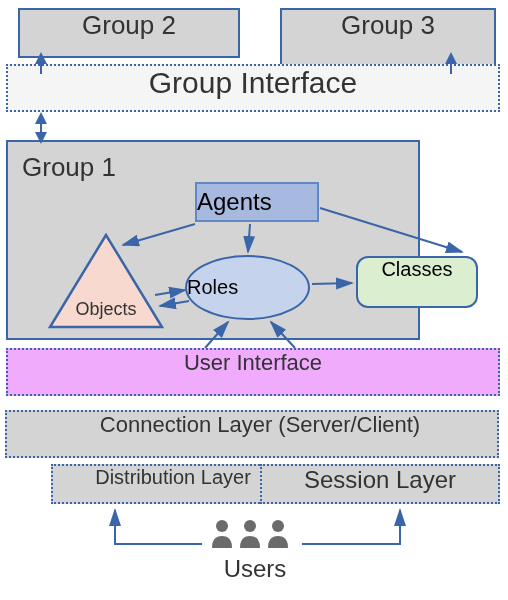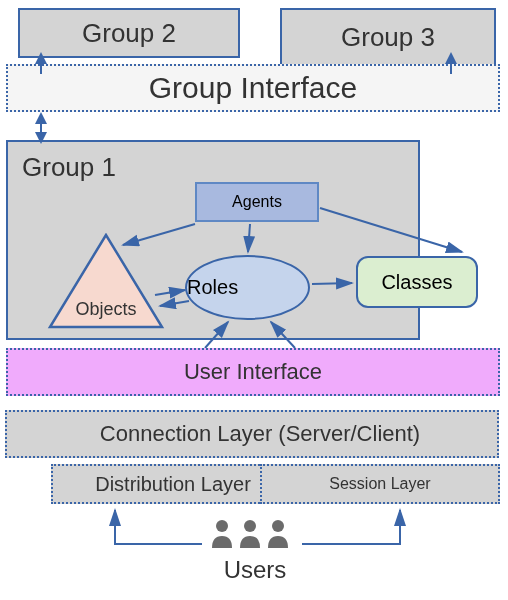--- a/index.html
+++ b/index.html
@@ -6,21 +6,20 @@
   body {
     width: 508px;
     height: 600px;
     font-family: Arial, sans-serif;
     background: #fff;
     position: relative;
   }
   .box {
     position: absolute;
     display: flex;
-    align-items: center;
     justify-content: center;
     font-size: 20px;
     color: #333;
   }
   .solid-border { border: 2.5px solid #3a65a8; }
   .dotted-border { border: 2.5px dotted #3a65a8; }
   .gray-fill { background: #d4d4d4; }
   .white-fill { background: #f0abfc; }
   .light-fill { background: #f5f5f5; }
 
@@ -44,37 +43,37 @@
     top: 0; left: 0;
     pointer-events: none;
   }
 
   .agents-box {
     position: absolute;
     background: #a8b9df;
     border: 2.5px solid #5f88c4;
     display: flex;
     align-items: center;
-    justify-content: center;
-    font-size: 16px;
+    justify-content: flex-start;
+    font-size: 24px;
   }
   .roles-ellipse {
     position: absolute;
     border: 2.5px solid #3a65a8;
     border-radius: 50%;
     background: #c5d4ec;
     display: flex; align-items: center; justify-content: flex-start;
     font-size: 20px;
   }
   .classes-box {
     position: absolute;
     border: 2.5px solid #3a65a8;
     background: #dbeed0;
     border-radius: 12px;
-    display: flex; align-items: center; justify-content: center;
+    display: flex; justify-content: center;
     font-size: 20px;
   }
   .triangle-svg { position: absolute; }
   .users-icon {
     position: absolute;
     display: flex;
     gap: 4px;
   }
   .user-svg { width: 24px; height: 30px; }
 </style>
@@ -149,21 +148,21 @@
   <span>User Interface</span>
 </div>
 
 <div class="box dotted-border gray-fill" style="left:5px; top:410px; width:494px; height:48px; font-size:22px;padding-left:16px;">
   <span>Connection Layer (Server/Client)</span>
 </div>
 
 <div class="box dotted-border gray-fill" style="left:6px; top:464px; width:244px; height:40px; font-size:20px;margin-left:45px;">
   <span>Distribution Layer</span>
 </div>
-<div class="box dotted-border gray-fill" style="left:260px; top:464px; width:240px; height:40px; font-size:16px;">
+<div class="box dotted-border gray-fill" style="left:260px; top:464px; width:240px; height:40px; font-size:24px;">
   <span>Session Layer</span>
 </div>
 
 <svg class="connector" width="508" height="600">
   <defs>
     <marker id="arr2" markerWidth="10" markerHeight="10" refX="8" refY="3" orient="auto" markerUnits="strokeWidth">
       <path d="M0,0 L0,6 L9,3 z" fill="#3a65a8"></path>
     </marker>
   </defs>
   <path d="M 202 544 L 115 544 L 115 510" stroke="#3a65a8" stroke-width="2" fill="none" marker-end="url(#arr2)"></path>

